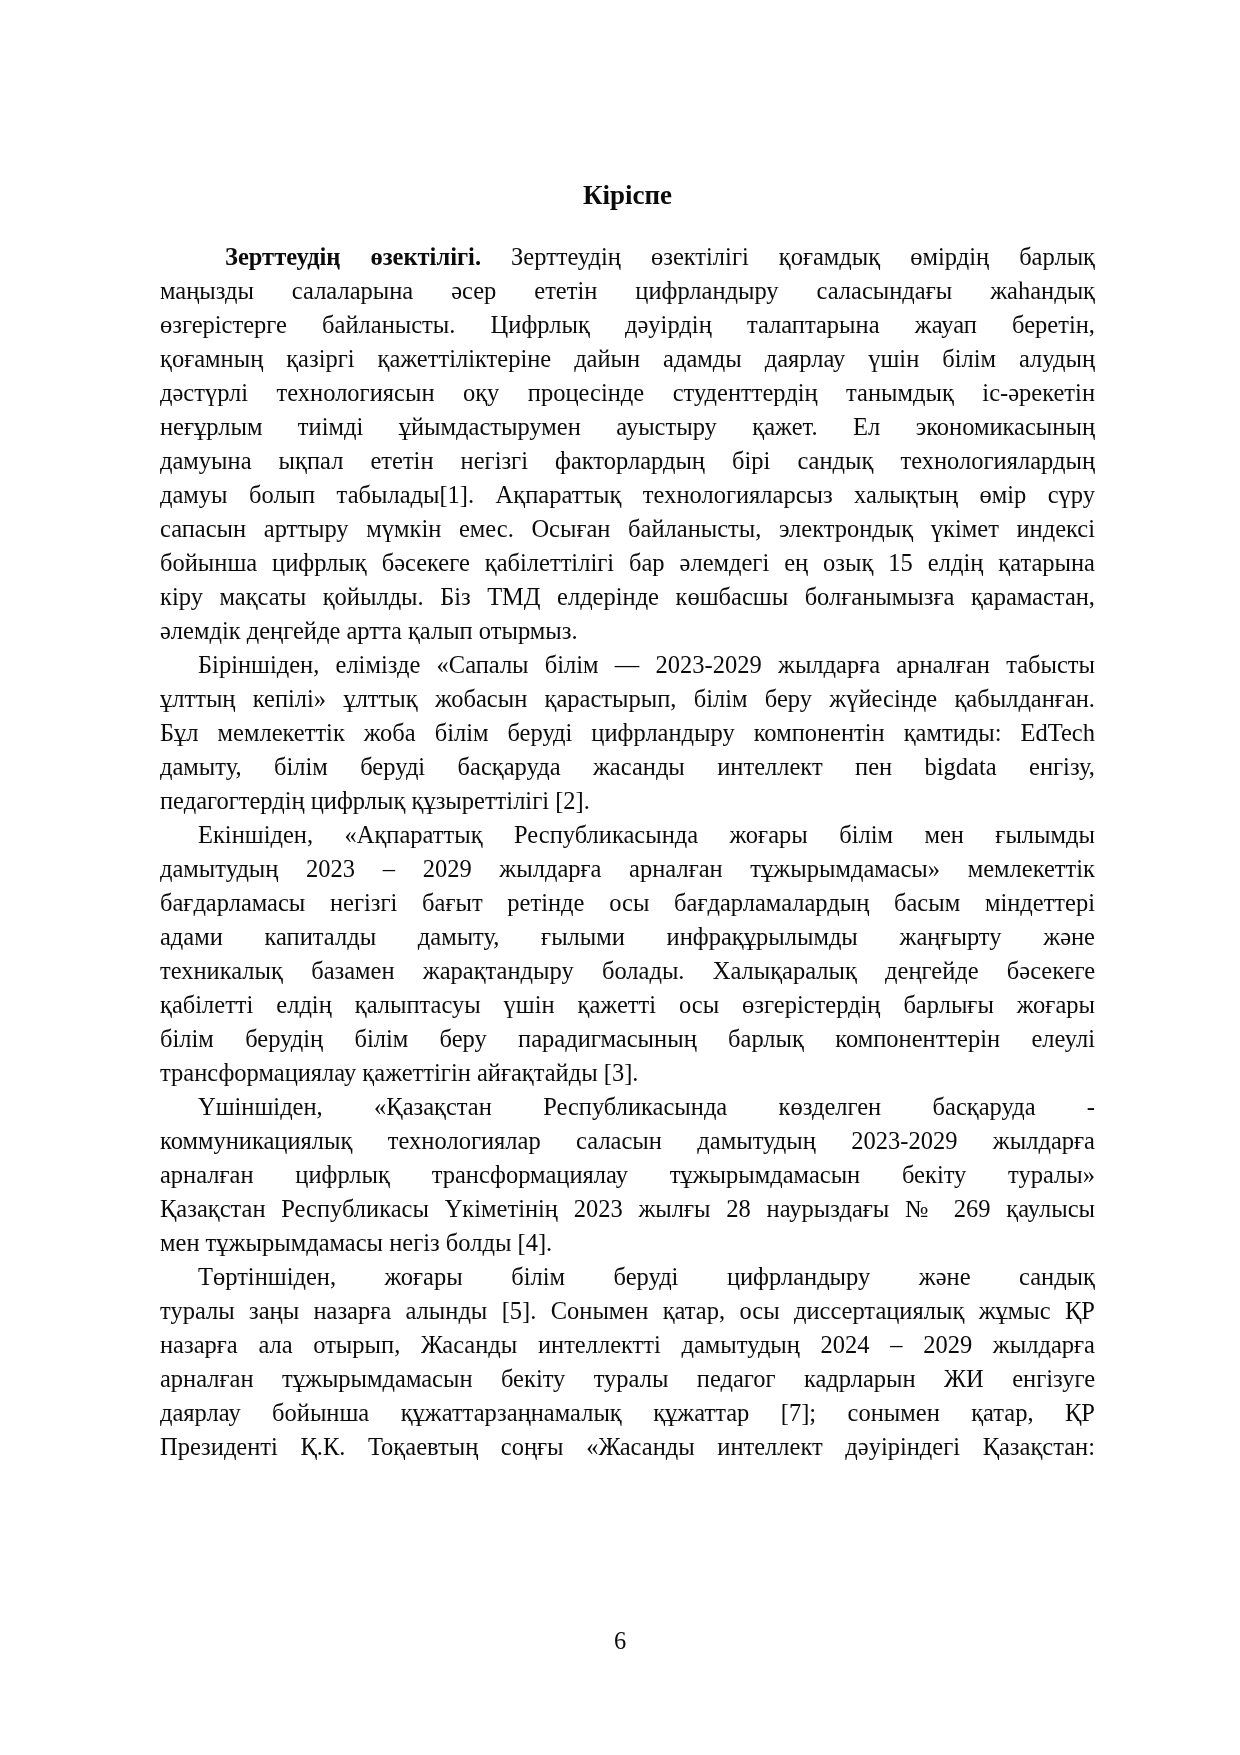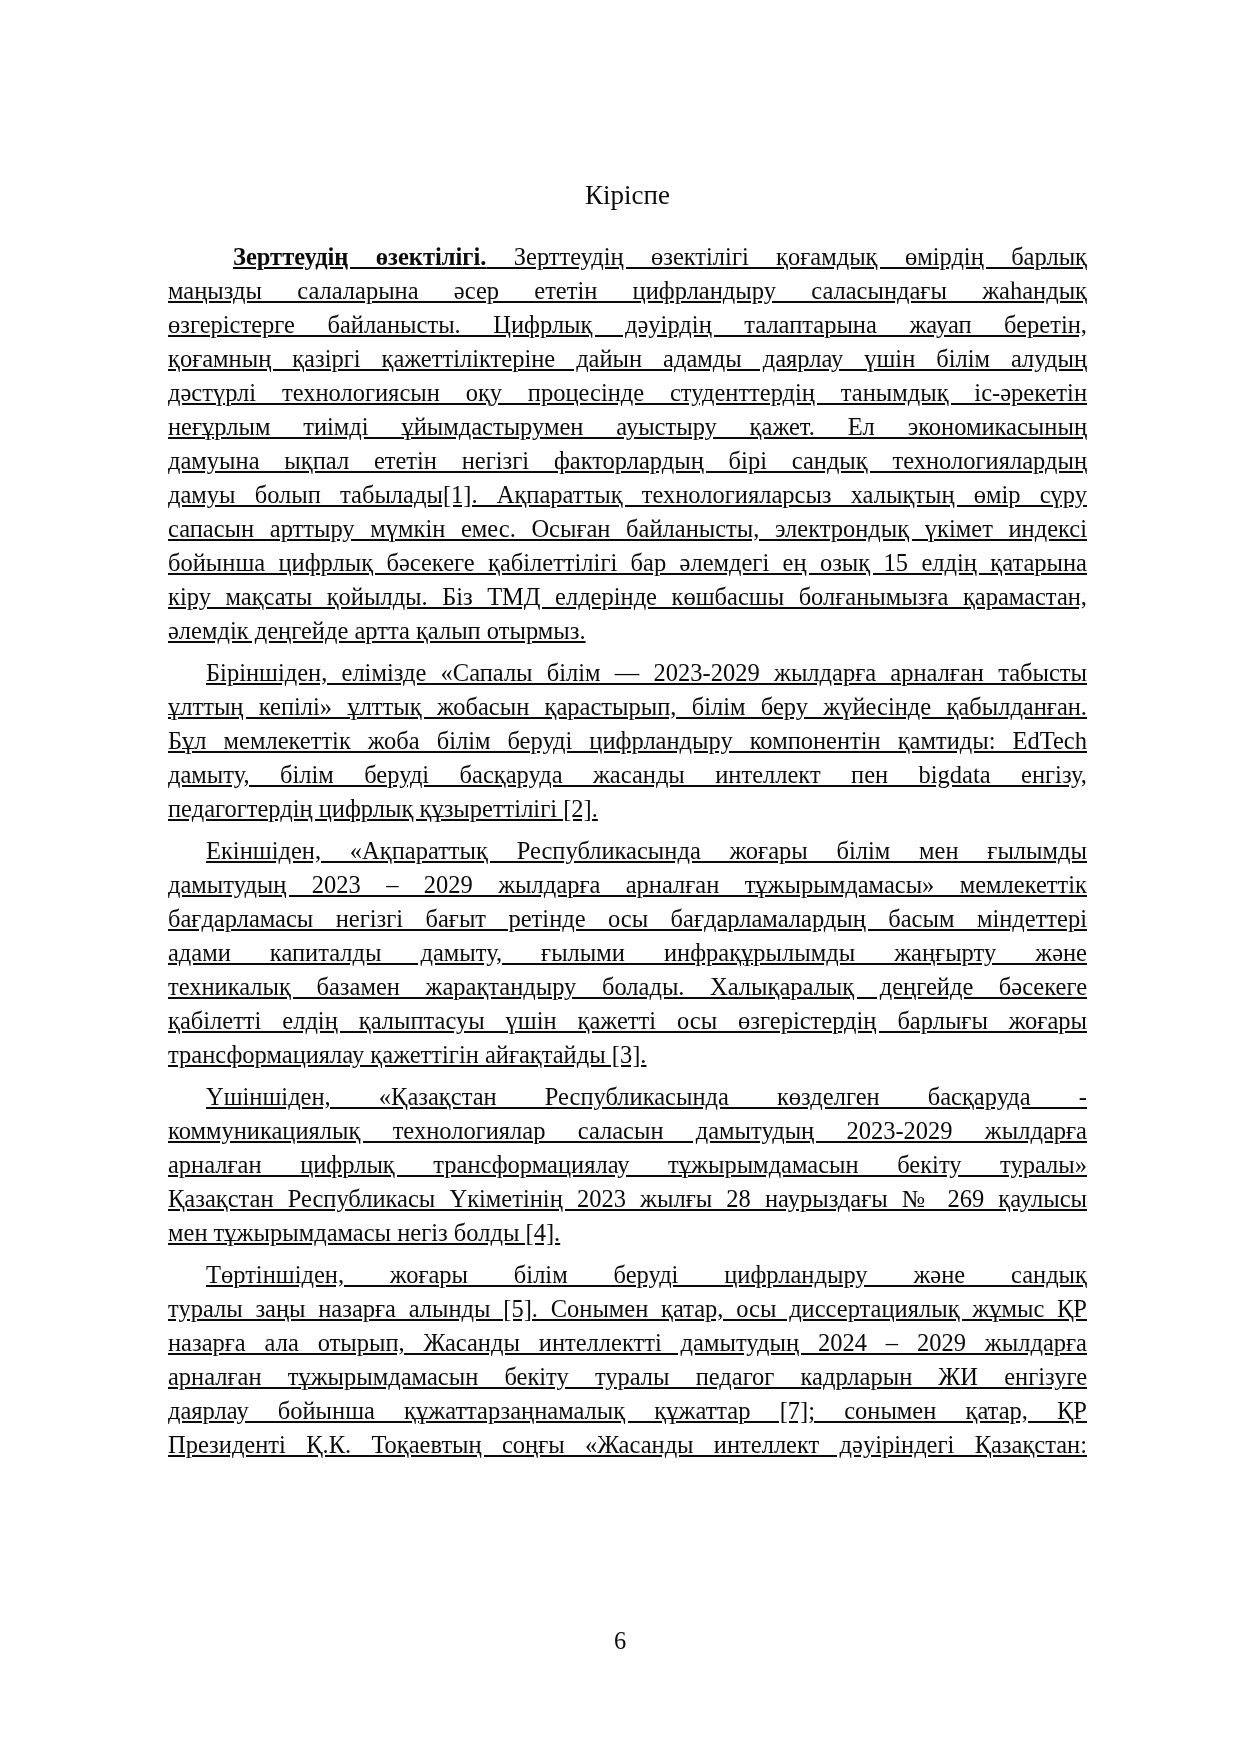--- a/index.html
+++ b/index.html
@@ -13,25 +13,25 @@
   }
   .sheet { position:absolute; inset:0; background:#ffffff; }
   .content {
     position:absolute;
     left:160px; top:178px;
     width:935px;
   }
   .doc-title {
     font-size:27px;
     line-height:34px;
-    font-weight:normal;
+    font-weight:bold;
     text-align:center;
     margin:0 0 28px 0;
   }
-  .para { margin:8px;text-decoration:underline; }
+  .para { margin:0; }
   .line {
     font-size:24.5px;
     line-height:34px;
     text-align:justify;
     text-align-last:justify;
     white-space:nowrap;
   }
   .line.lastline { text-align-last:left; }
   .para .line.first { text-indent:38px; }
   .para.lead .line.first { text-indent:65px; }
@@ -73,20 +73,21 @@
           <div class="line">дамыту, білім беруді басқаруда жасанды интеллект пен bigdata енгізу,</div>
           <div class="line lastline">педагогтердің цифрлық құзыреттілігі [2].</div>
         </div>
         <div class="para">
           <div class="line first">Екіншіден, «Ақпараттық Республикасында жоғары білім мен ғылымды</div>
           <div class="line">дамытудың 2023 – 2029 жылдарға арналған тұжырымдамасы» мемлекеттік</div>
           <div class="line">бағдарламасы негізгі бағыт ретінде осы бағдарламалардың басым міндеттері</div>
           <div class="line">адами капиталды дамыту, ғылыми инфрақұрылымды жаңғырту және</div>
           <div class="line">техникалық базамен жарақтандыру болады. Халықаралық деңгейде бәсекеге</div>
           <div class="line">қабілетті елдің қалыптасуы үшін қажетті осы өзгерістердің барлығы жоғары</div>
+          <div class="line">білім берудің білім беру парадигмасының барлық компоненттерін елеулі</div>
           <div class="line lastline">трансформациялау қажеттігін айғақтайды [3].</div>
         </div>
         <div class="para">
           <div class="line first">Үшіншіден, «Қазақстан Республикасында көзделген басқаруда -</div>
           <div class="line">коммуникациялық технологиялар саласын дамытудың 2023-2029 жылдарға</div>
           <div class="line">арналған цифрлық трансформациялау тұжырымдамасын бекіту туралы»</div>
           <div class="line">Қазақстан Республикасы Үкіметінің 2023 жылғы 28 наурыздағы № 269 қаулысы</div>
           <div class="line lastline">мен тұжырымдамасы негіз болды [4].</div>
         </div>
         <div class="para">

